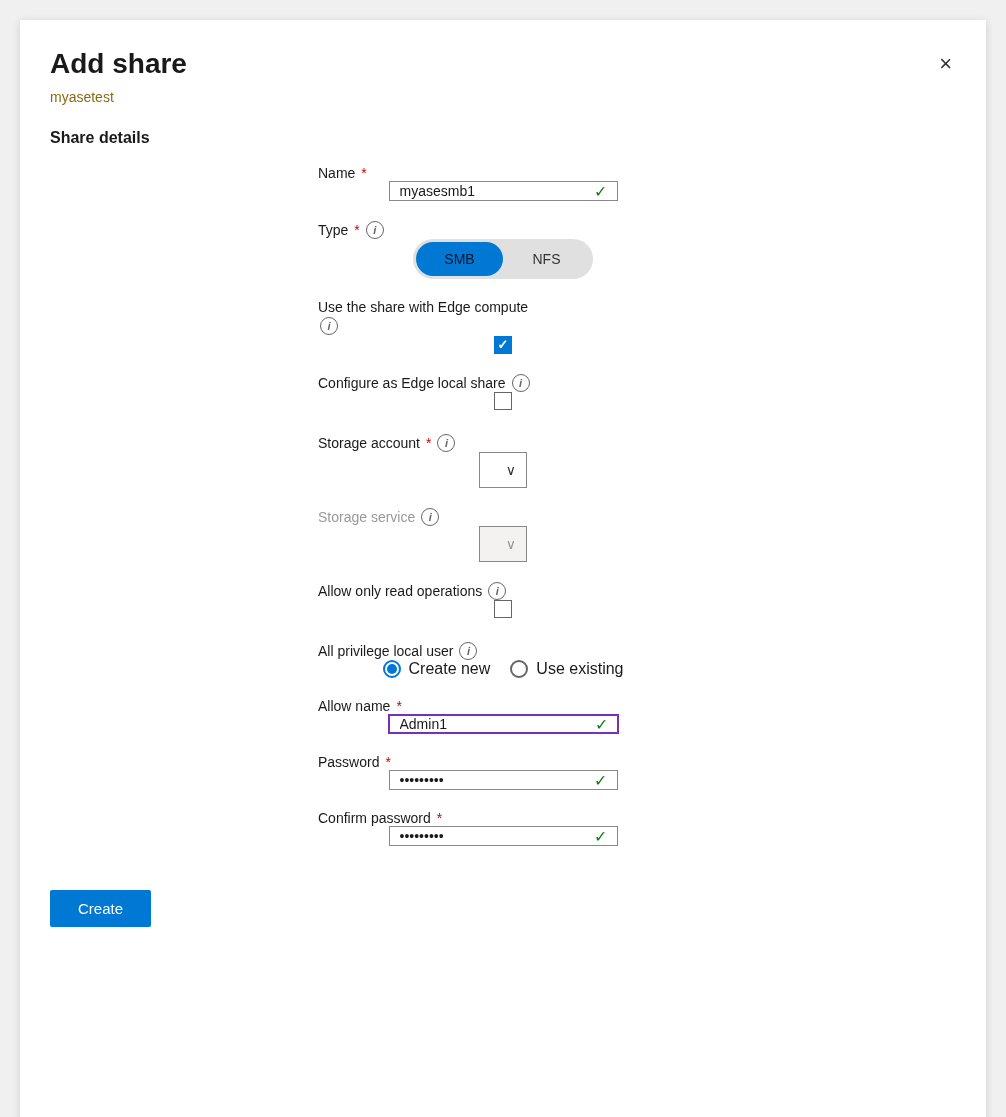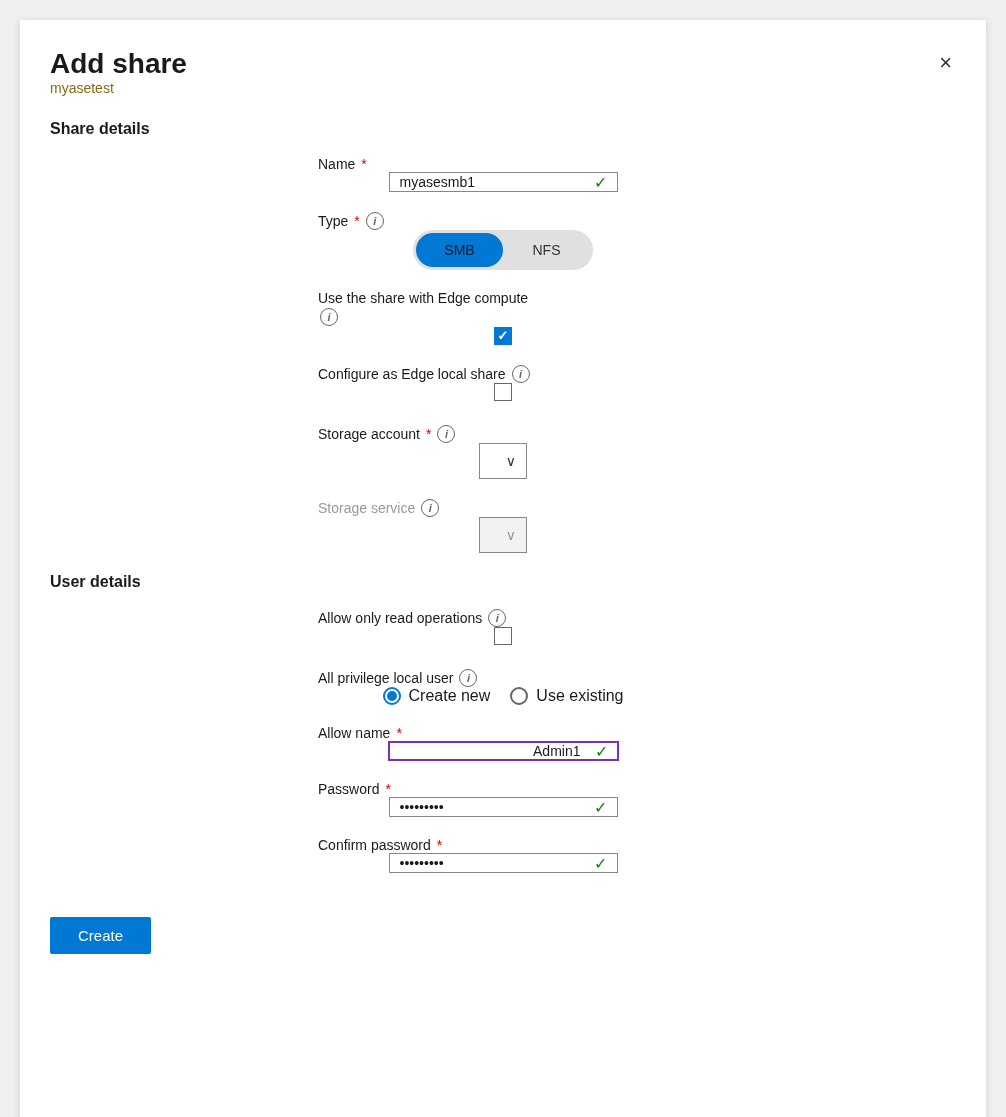--- a/index.html
+++ b/index.html
@@ -16,22 +16,22 @@
       background: #fff;
       width: 1006px;
       min-height: 1117px;
       padding: 28px 30px 30px 30px;
       position: relative;
       box-shadow: 0 2px 8px rgba(0,0,0,0.15);
     }
     .panel-header {
       display: flex;
       justify-content: space-between;
-      align-items: flex-start;
-      margin-bottom: 0;
+      align-items: center;
+      margin-bottom: 9px;
     }
     .panel-title {
       font-size: 28px;
       font-weight: 600;
       color: #1a1a1a;
     }
     .close-btn {
       background: none;
       border: none;
       font-size: 22px;
@@ -349,21 +349,20 @@
       <div class="form-control">
         <div class="dropdown disabled">
           <span></span>
           <span class="dropdown-arrow">∨</span>
         </div>
       </div>
     </div>
   </div>
 
   <div class="section-gap">
-    <div class="section-title">User details</div>
 
     <div class="form-row">
       <div class="form-label">
         <span>Allow only read operations</span>
         <span class="info-icon">i</span>
       </div>
       <div class="form-control">
         <div class="checkbox-custom"></div>
       </div>
     </div>
@@ -389,21 +388,21 @@
       </div>
     </div>
 
     <div class="form-row">
       <div class="form-label">
         <span>Allow name</span>
         <span class="required-star">*</span>
       </div>
       <div class="form-control">
         <div class="input-wrapper input-focused">
-          <input type="text" class="text-input" value="Admin1" style="border-color: rgb(123, 47, 181); border-width: 2px; text-align: right;">
+          <input type="text" class="text-input" value="Admin1" style="border-color: rgb(123, 47, 181); border-width: 2px;">
           <span class="input-check">✓</span>
         </div>
       </div>
     </div>
 
     <div class="form-row">
       <div class="form-label">
         <span>Password</span>
         <span class="required-star">*</span>
       </div>

